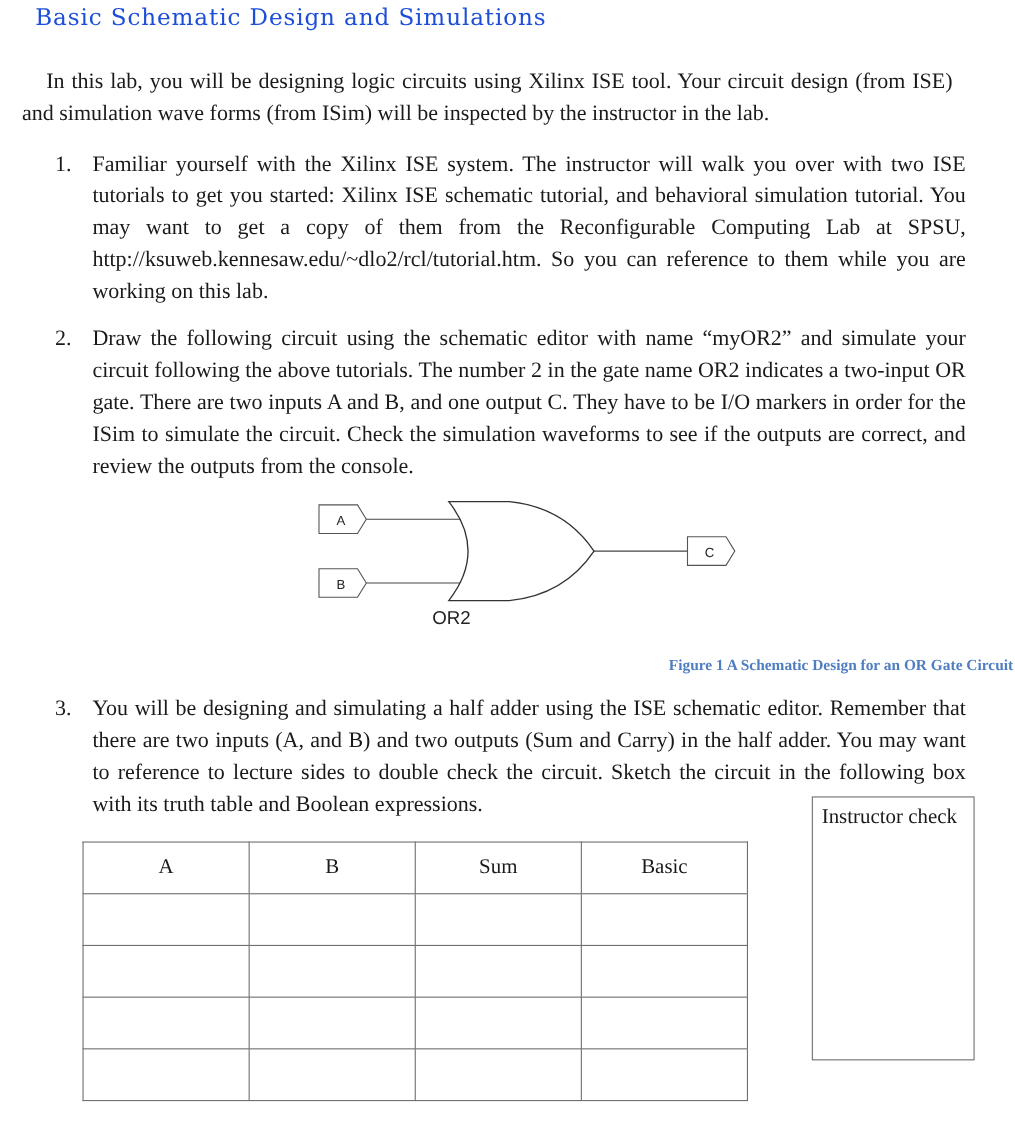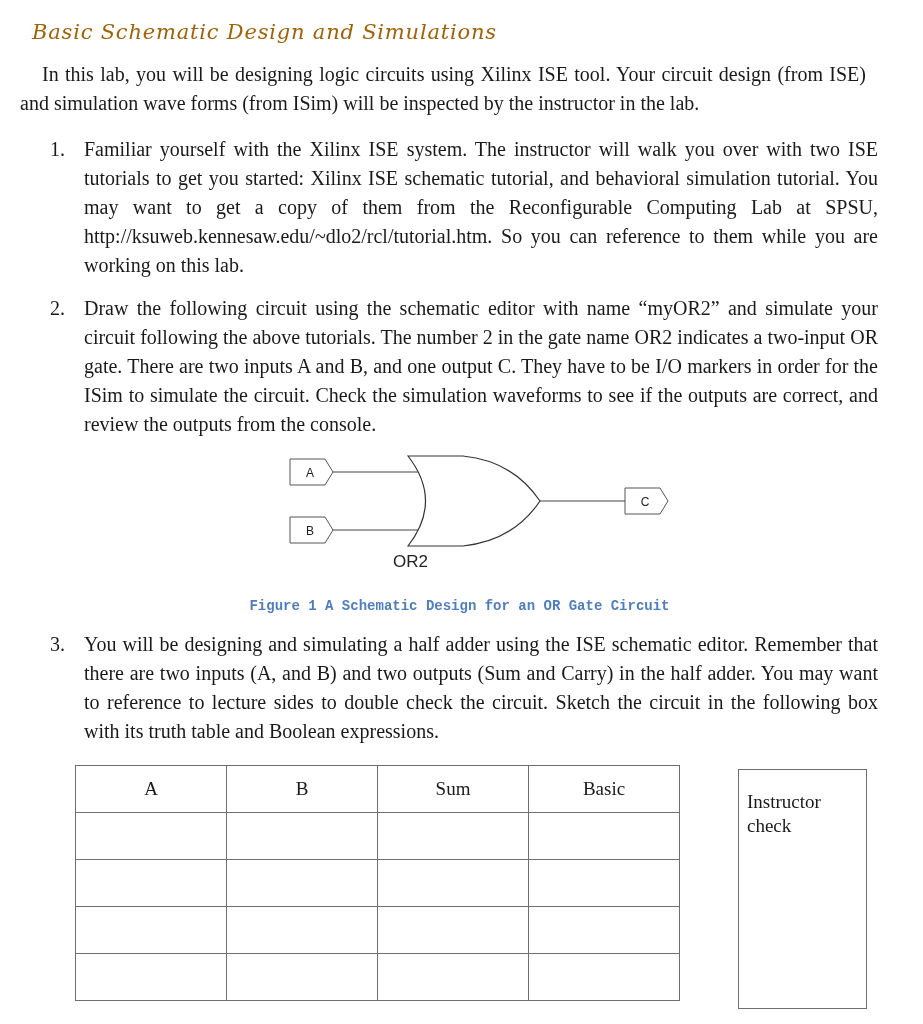--- a/index.html
+++ b/index.html
@@ -1,29 +1,29 @@
 <!DOCTYPE html>
 <html><head>
 <meta charset="utf-8">
 <style>
   html, body { margin:0; padding:0; background:#ffffff; }
   body { width:923px; height:1024px; position:relative; overflow:hidden; font-family:"Liberation Serif", serif; color:#1a1a1a; }
-  .heading { position:absolute; left:32px; top:20px; font-family:"DejaVu Serif", serif; font-style:italic; font-size:21px; color:#a16207; letter-spacing:0.8px; }
+  .heading { position:absolute; left:32px; top:4px; font-family:"DejaVu Serif", serif; font-size:21px; color:#1d4ed8; letter-spacing:0.8px; }
   .intro { position:absolute; left:20px; top:60px; width:846px; font-size:20px; line-height:29px; text-align:justify; text-indent:22px; }
   .item { position:absolute; left:84px; width:794px; font-size:20px; line-height:29px; text-align:justify; }
   .num { position:absolute; left:-34px; top:0; }
   #item1 { top:135px; }
   #item2 { top:294px; }
   #item3 { top:630px; }
   .schem { position:absolute; left:285px; top:455px; width:400px; height:120px; }
-  .caption { position:absolute; left:0; width:923px; top:598px; font-family:Liberation Mono, monospace; font-weight:bold; font-size:14px; color:#4f7ec0; text-align:center; padding-left:0; }
+  .caption { position:absolute; left:0; width:923px; top:598px; font-family:Liberation Serif, serif; font-weight:bold; font-size:14px; color:#4f7ec0; text-align:right; padding-left:0; }
   .caption span { position:relative; left:-2px; }
   table.tt { position:absolute; left:75px; top:765px; border-collapse:collapse; }
   table.tt td, table.tt th { border:1.5px solid #6f6f6f; width:150px; height:46px; font-weight:normal; font-size:19px; text-align:center; padding:0; }
-  .instr { position:absolute; left:738px; top:769px; width:129px; height:240px; border:1.5px solid #6f6f6f; font-size:19px; line-height:24px; padding:20px 0 0 8px; box-sizing:border-box; }
+  .instr { position:absolute; left:738px; top:724px; width:148px; height:240px; border:1.5px solid #6f6f6f; font-size:19px; line-height:24px; padding:6px 0 0 8px; box-sizing:border-box; }
 </style>
 </head>
 <body>
 
 <div class="heading">Basic Schematic Design and Simulations</div>
 
 <div class="intro">In this lab, you will be designing logic circuits using Xilinx ISE tool. Your circuit design (from ISE) and simulation wave forms (from ISim) will be inspected by the instructor in the lab.</div>
 
 <div class="item" id="item1">
   <span class="num">1.</span>

